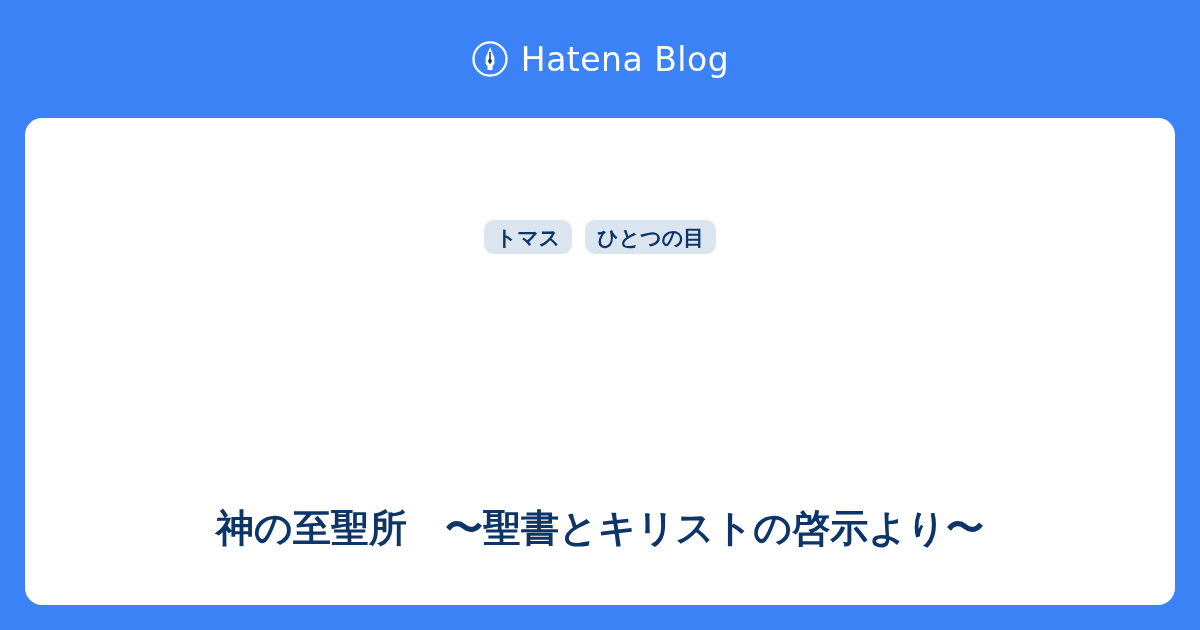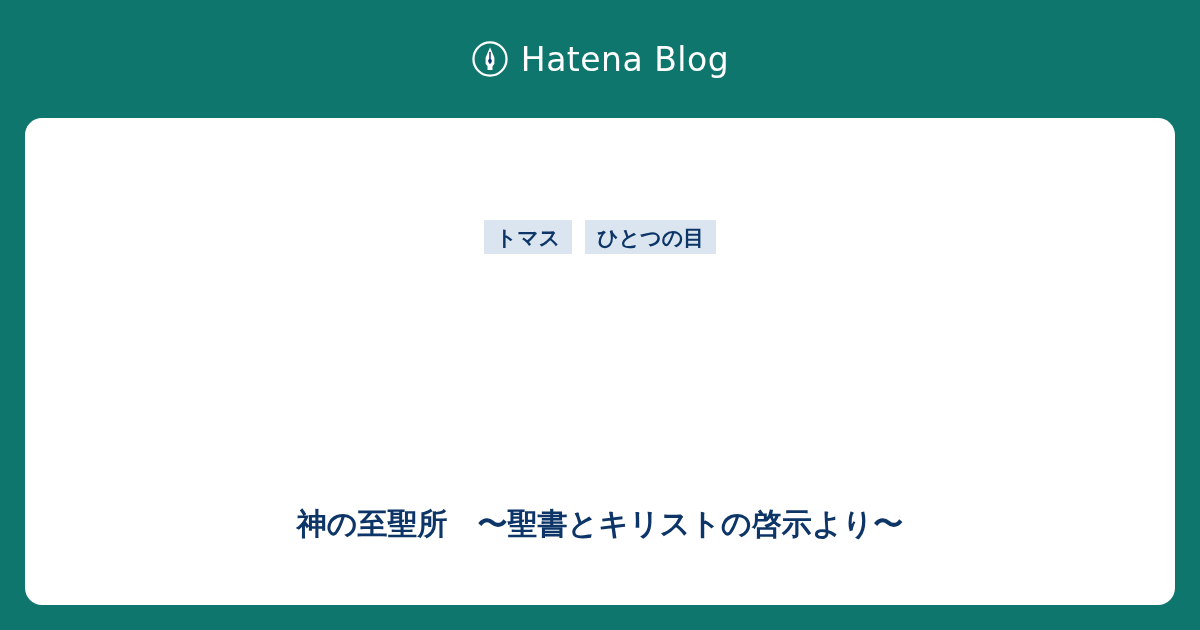--- a/index.html
+++ b/index.html
@@ -13,21 +13,21 @@
     overflow: hidden;
     background: #00336b;
     font-family: "Liberation Sans", "DejaVu Sans", sans-serif;
     -webkit-font-smoothing: antialiased;
   }
 
   .ogp-root {
     position: relative;
     width: 1200px;
     height: 630px;
-    background: #0f766e;
+    background: #3b82f6;
     box-sizing: border-box;
   }
 
   
   .brand-header {
     position: absolute;
     top: 0;
     left: 0;
     width: 1200px;
     height: 118px;
@@ -78,21 +78,21 @@
     display: flex;
     flex-direction: row;
     align-items: center;
     justify-content: center;
     gap: 13px;
     height: 34px;
   }
   .tag-chip {
     background: #dae5f0;
     color: #0d3567;
-    border-radius: 0;
+    border-radius: 10px;
     height: 34px;
     display: flex;
     align-items: center;
     padding: 0 12px;
     font-size: 21px;
     font-weight: 700;
     line-height: 1;
     white-space: nowrap;
     box-sizing: border-box;
   }
@@ -113,21 +113,21 @@
   }
 
   
   .blog-subtitle {
     position: absolute;
     left: 0;
     right: 0;
     top: 388px;
     margin: 0;
     color: #0d3567;
-    font-size: 30px;
+    font-size: 38px;
     font-weight: 700;
     line-height: 1.2;
     text-align: center;
     letter-spacing: 0px;
     padding: 0 40px;
     box-sizing: border-box;
   }
 </style>
 </head>
 <body>

